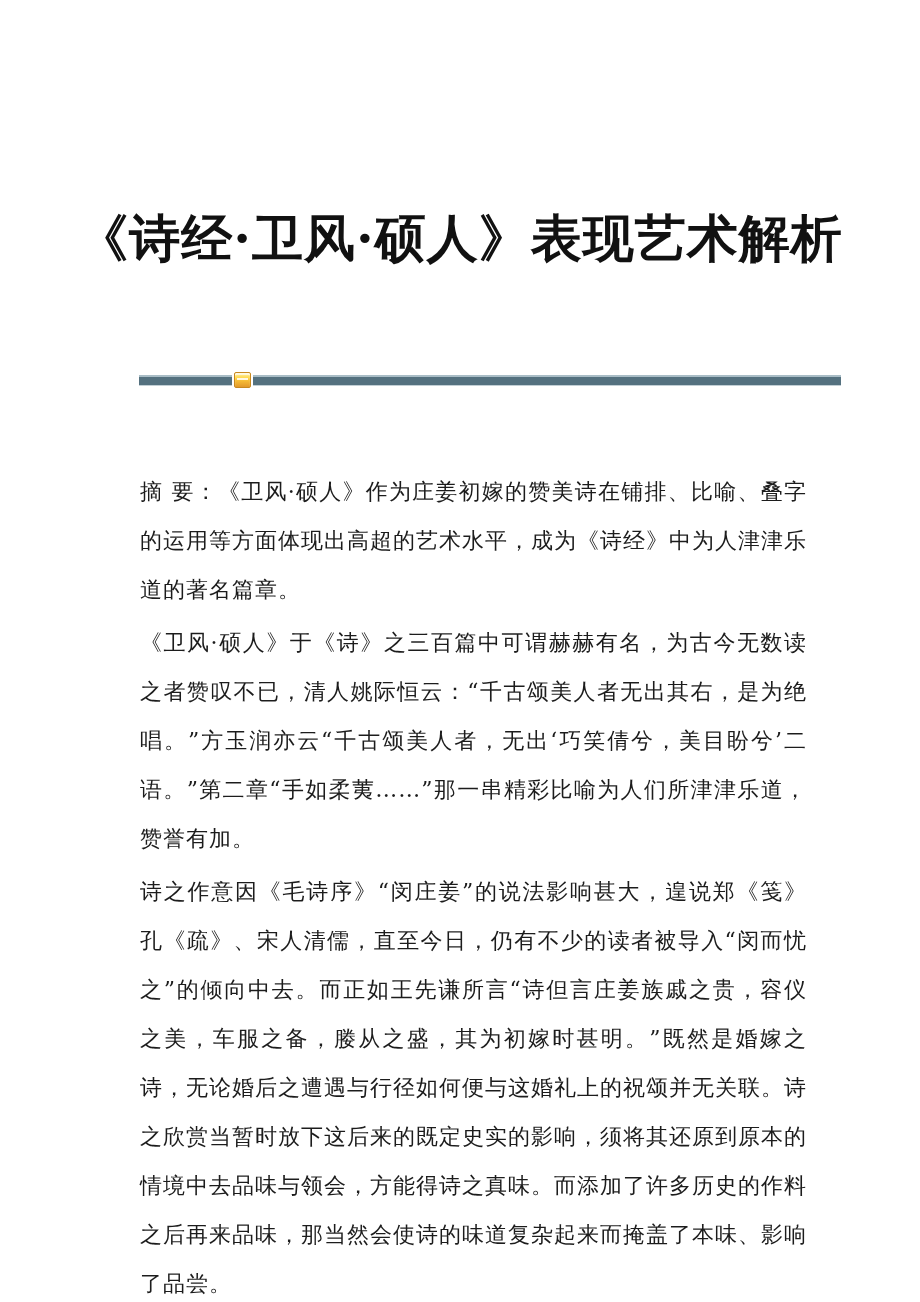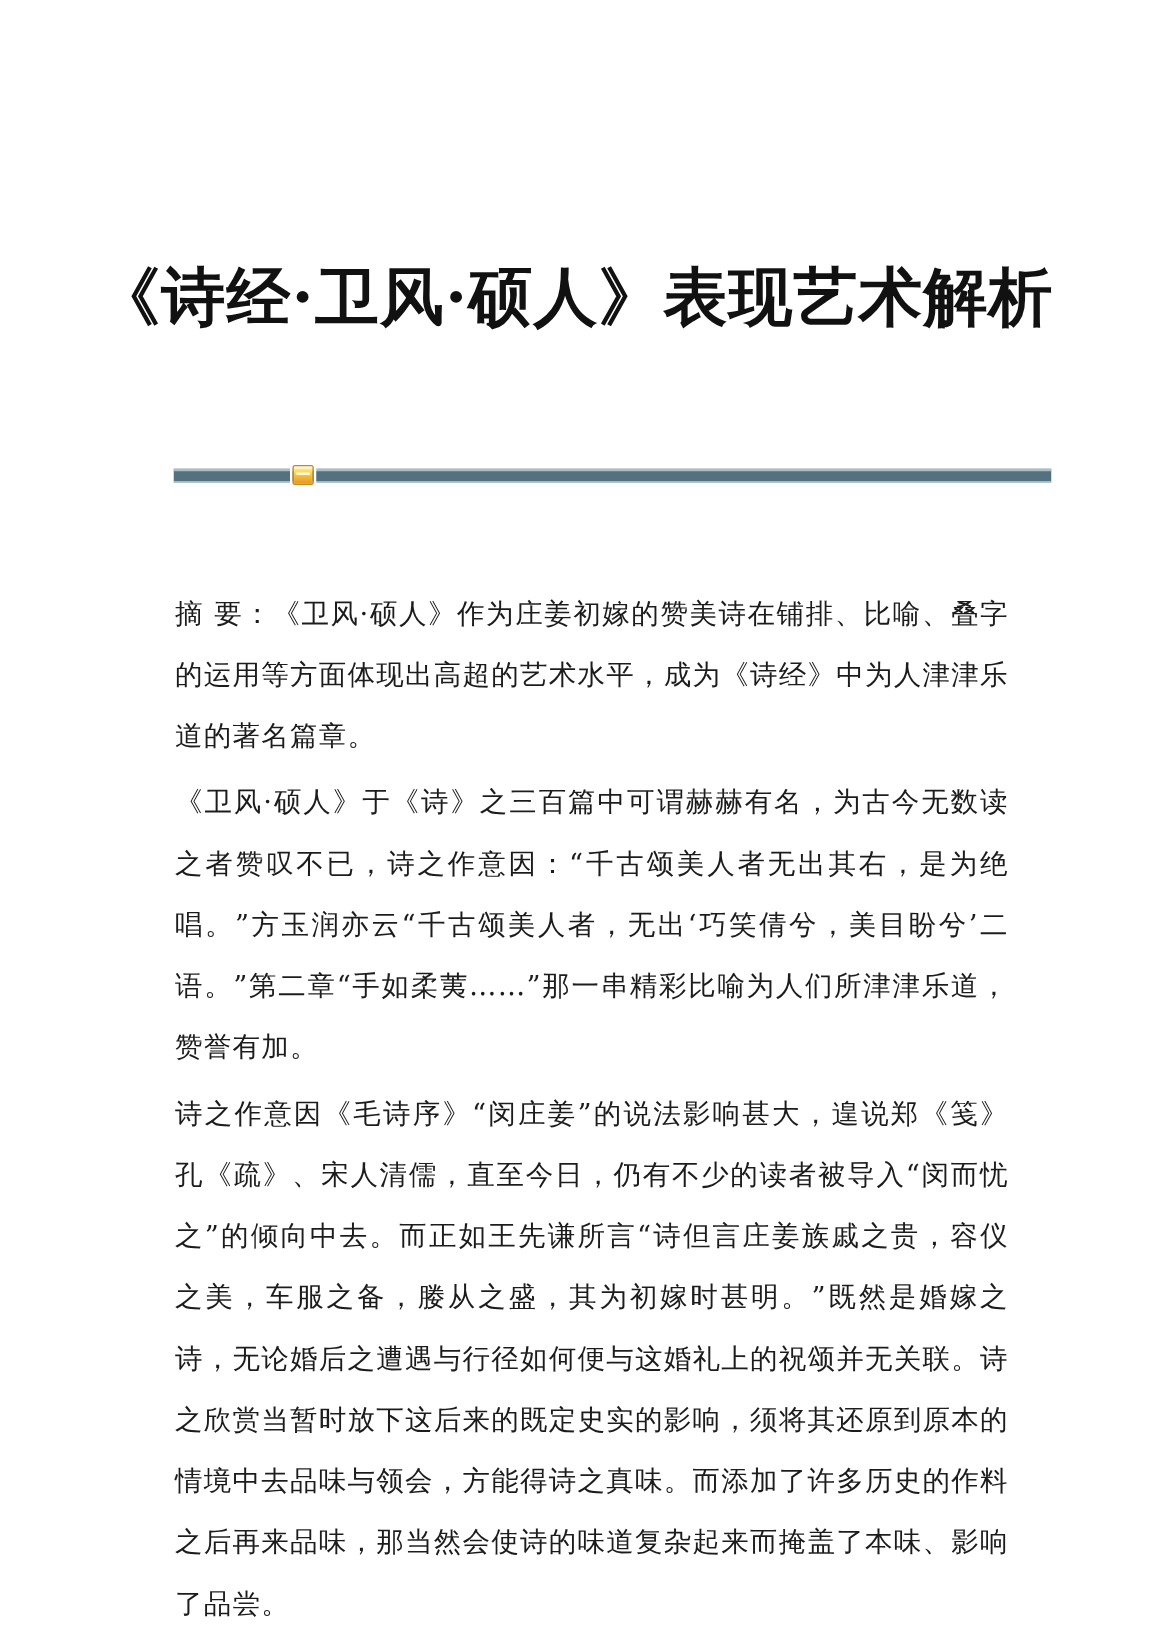--- a/index.html
+++ b/index.html
@@ -76,17 +76,17 @@
 <div class="page">
 
   <h1 class="doc-title">《诗经·卫风·硕人》表现艺术解析</h1>
 
   <div class="divider">
     <span class="divider-icon"></span>
   </div>
 
   <div class="content">
     <p class="para">摘 要：《卫风·硕人》作为庄姜初嫁的赞美诗在铺排、比喻、叠字的运用等方面体现出高超的艺术水平，成为《诗经》中为人津津乐道的著名篇章。</p>
-    <p class="para">《卫风·硕人》于《诗》之三百篇中可谓赫赫有名，为古今无数读之者赞叹不已，诗之作意因：“千古颂美人者无出其右，是为绝唱。”方玉润亦云“千古颂美人者，无出‘巧笑倩兮，美目盼兮’二语。”第二章“手如柔荑……”那一串精彩比喻为人们所津津乐道，赞誉有加。</p>
+    <p class="para">《卫风·硕人》于《诗》之三百篇中可谓赫赫有名，为古今无数读之者赞叹不已，清人姚际恒云：“千古颂美人者无出其右，是为绝唱。”方玉润亦云“千古颂美人者，无出‘巧笑倩兮，美目盼兮’二语。”第二章“手如柔荑……”那一串精彩比喻为人们所津津乐道，赞誉有加。</p>
     <p class="para">诗之作意因《毛诗序》“闵庄姜”的说法影响甚大，遑说郑《笺》孔《疏》、宋人清儒，直至今日，仍有不少的读者被导入“闵而忧之”的倾向中去。而正如王先谦所言“诗但言庄姜族戚之贵，容仪之美，车服之备，媵从之盛，其为初嫁时甚明。”既然是婚嫁之诗，无论婚后之遭遇与行径如何便与这婚礼上的祝颂并无关联。诗之欣赏当暂时放下这后来的既定史实的影响，须将其还原到原本的情境中去品味与领会，方能得诗之真味。而添加了许多历史的作料之后再来品味，那当然会使诗的味道复杂起来而掩盖了本味、影响了品尝。</p>
   </div>
 
 </div>
 
 </body></html>

